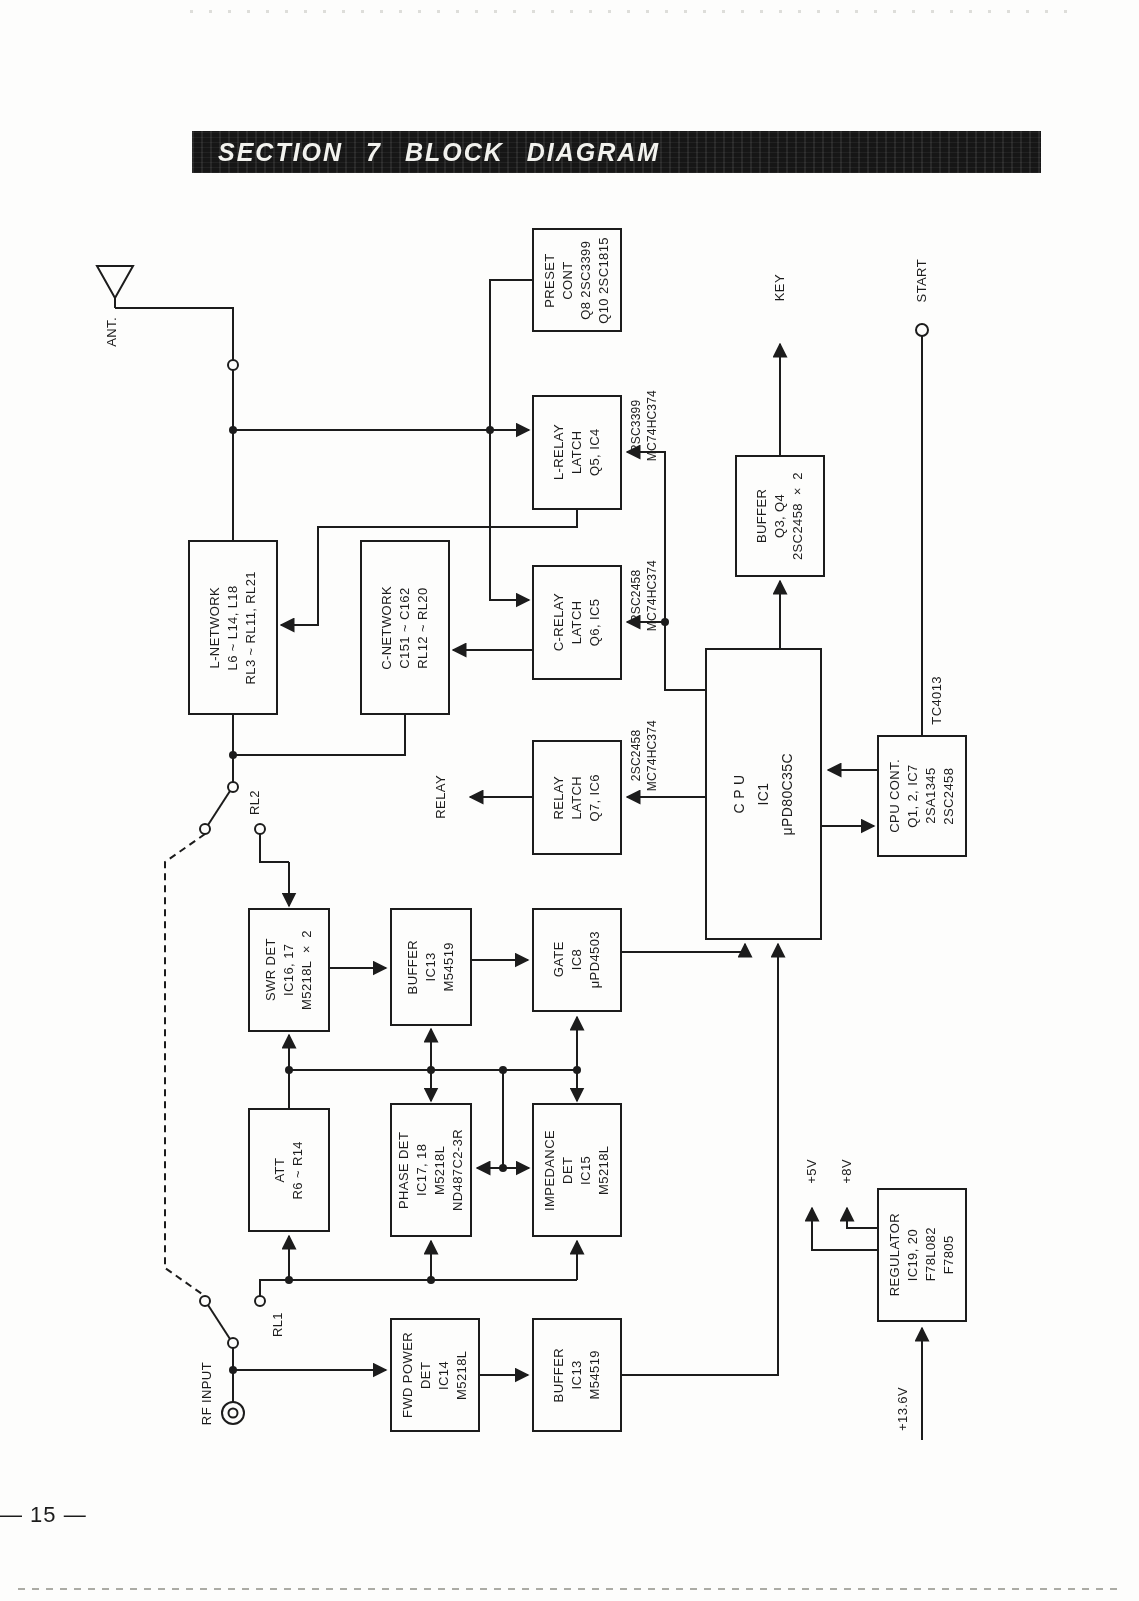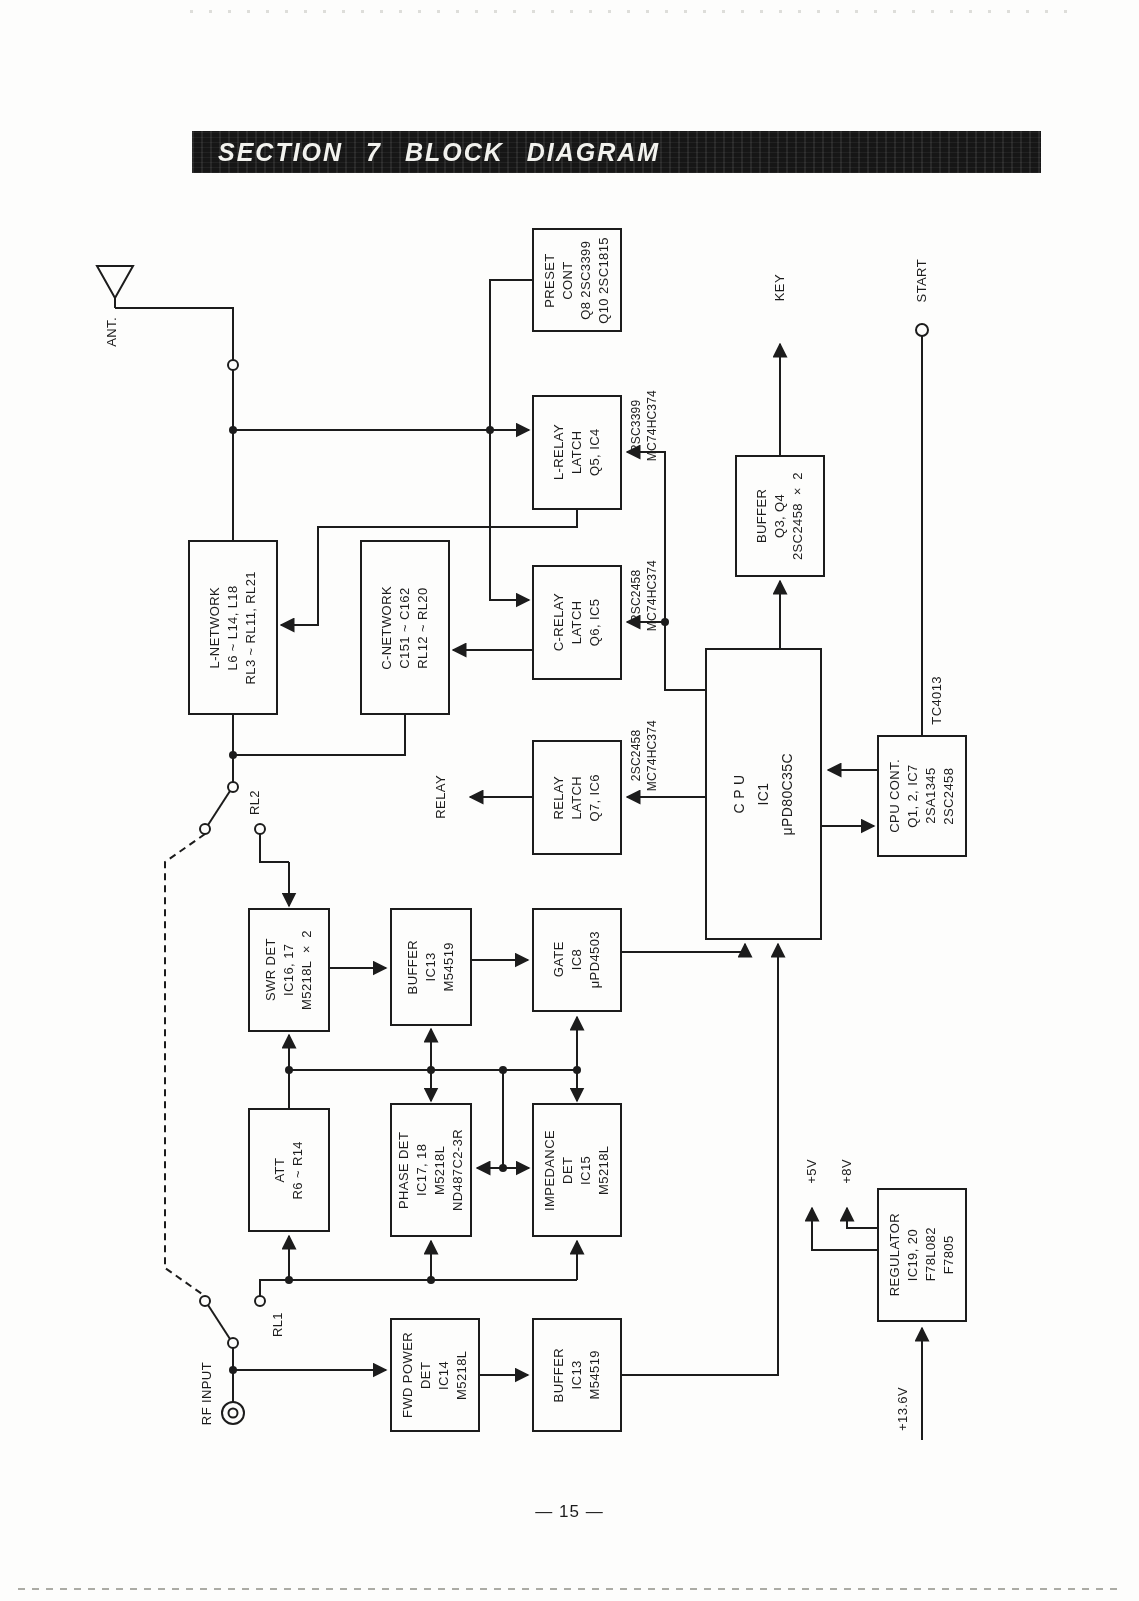--- a/index.html
+++ b/index.html
@@ -48,21 +48,21 @@
     letter-spacing:.4px;
   }
   .cpu .vlabel{font-size:14px;line-height:1.7;}
   .flabel{
     position:absolute;
     display:flex;align-items:center;justify-content:center;
   }
   .flabel.small .vlabel{font-size:12px;line-height:1.32;letter-spacing:.2px;}
   .page-number{
     position:absolute;left:0;right:0;top:1502px;
-    text-align:center;font-size:17px;letter-spacing:1px;
+    text-align:left;font-size:22px;letter-spacing:1px;
   }
   .noise{position:absolute;pointer-events:none;}
   .noise.top{
     left:190px;top:10px;width:880px;height:3px;opacity:.55;
     background:repeating-linear-gradient(90deg,#c4c4be 0 3px,transparent 3px 19px);
   }
   .noise.bottom{
     left:18px;top:1588px;width:1103px;height:2px;opacity:.8;
     background:repeating-linear-gradient(90deg,#97978f 0 7px,transparent 7px 14px);
   }

